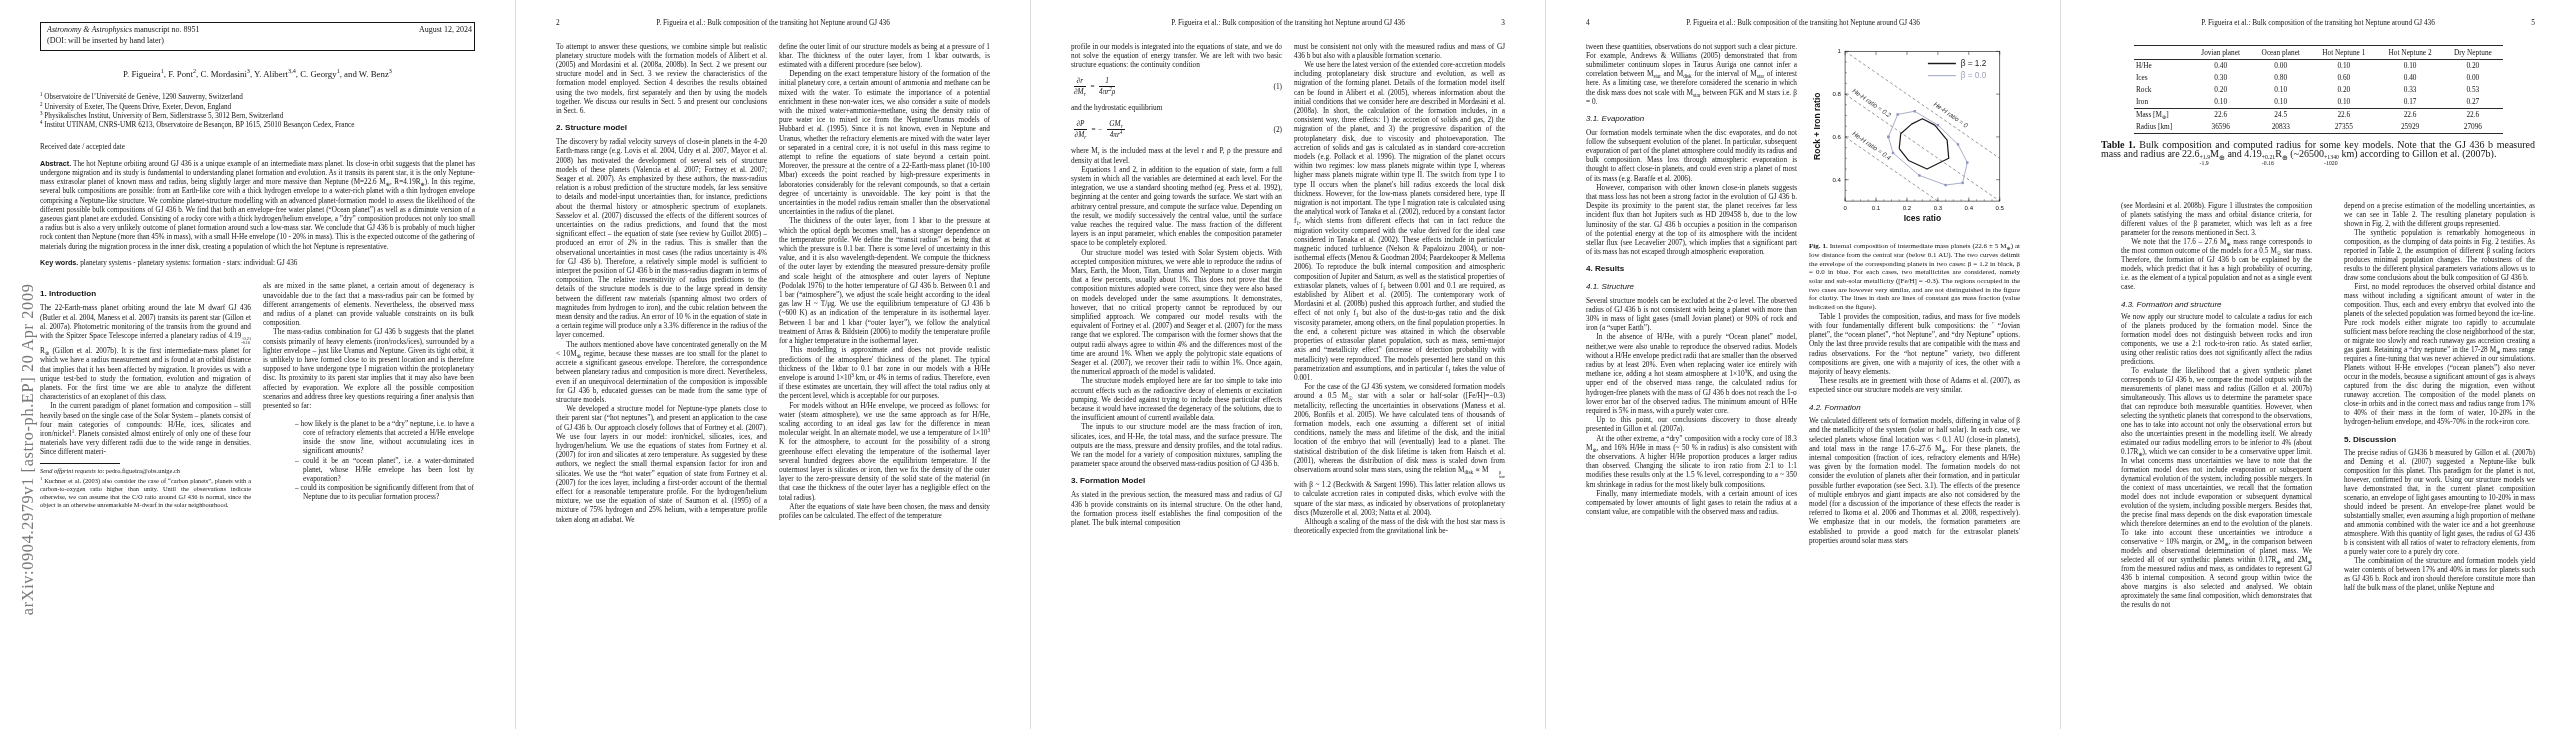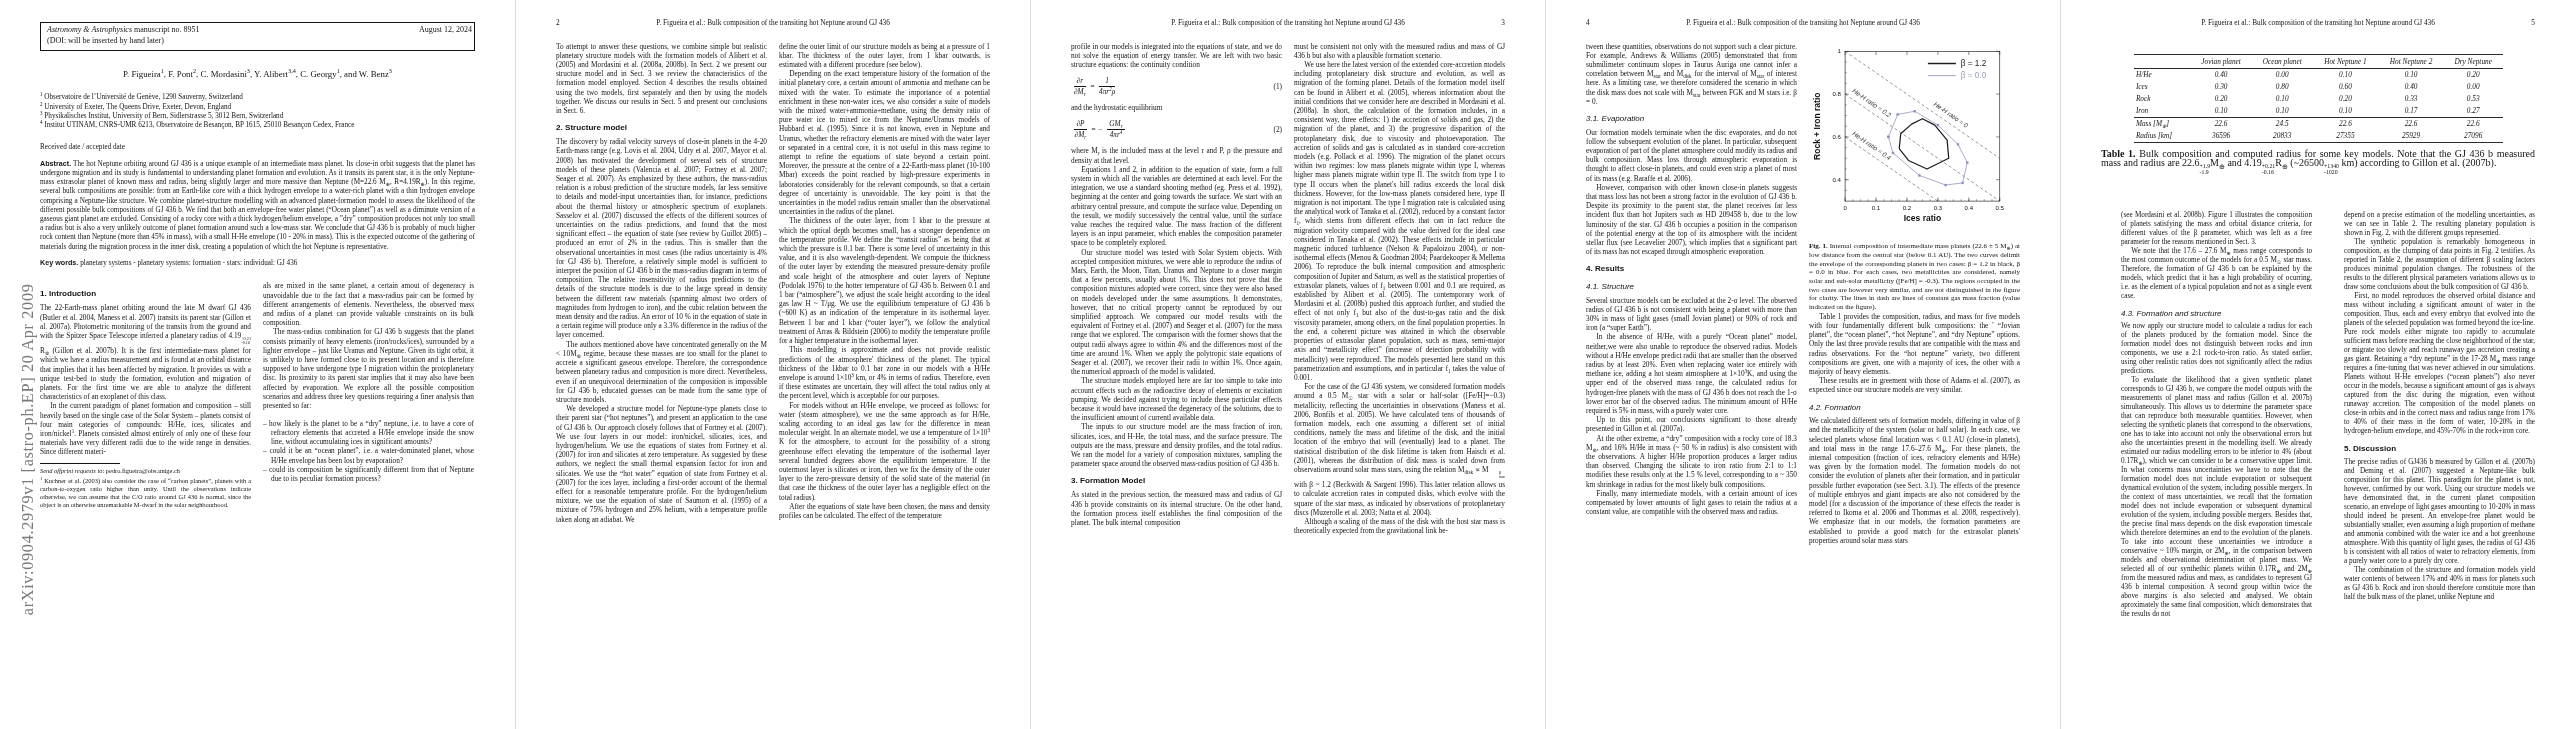--- a/index.html
+++ b/index.html
@@ -31,39 +31,39 @@
   
   .cols{display:flex;gap:12px;margin-top:14.6px;}
   .col{width:211px;font-size:7.3px;line-height:9.2px;text-align:justify;hyphens:none;}
   .p5 .col{font-size:7.2px;line-height:9px;margin-left:20px;}
   .par{margin:0;}
   .ind{text-indent:10.3px;}
   .sec{font-family:"Liberation Sans",sans-serif;font-weight:bold;font-size:8.1px;margin:8px 0 4.3px;text-align:left;line-height:1.2;}
   .subsec{font-family:"Liberation Sans",sans-serif;font-style:italic;font-size:8px;margin:8px 0 4.3px;text-align:left;}
   .fnrule{width:80px;border-top:0.6px solid #141414;margin:6.7px 0 3px;}
   .fnote{font-size:6.4px;line-height:8px;margin:0 0 1.2px;}
-  .blist{margin-top:8.5px;}
+  .blist{margin-top:8.5px;margin-left:32px;}
   .bitem{padding-left:8px;text-indent:-8px;}
   .eqrow{display:flex;align-items:center;margin:6.7px 0;font-style:italic;}
   .frac{display:inline-flex;flex-direction:column;text-align:center;margin:0 3px;}
   .ft{border-bottom:0.6px solid #141414;padding:0 2.4px 0.6px;}
   .fb{padding-top:0.6px;}
   .eqm{margin:0 1.2px;}
   .eqn{margin-left:auto;font-style:normal;}
   .ss{display:inline-flex;flex-direction:column;font-size:58%;line-height:1.12;vertical-align:-0.4em;text-align:left;}
   .ss span{display:block;}
   sup,sub{font-size:70%;line-height:0;}
 
   
   .figwrap{margin:2.4px auto 0;width:207px;}
   .figcap{font-size:7px;line-height:8.7px;text-align:justify;margin-top:6px;}
   .figcap .lbl{font-weight:bold;}
 
   
-  .t1wrap{margin:27px auto 0;width:369px;font-style:italic;}
+  .t1wrap{margin:18px auto 0;width:369px;}
   .t1wrap table{border-collapse:collapse;width:100%;font-size:7.3px;}
   .t1wrap th{font-weight:normal;text-align:center;padding:1.8px 2.4px;}
   .t1wrap td{text-align:center;padding:1.5px 2.4px;}
   .t1wrap td:first-child{text-align:left;}
   .t1wrap thead tr{border-top:1.2px solid #2b2b2b;border-bottom:0.6px solid #2b2b2b;}
   .t1wrap tbody tr.rtop{border-top:0.6px solid #2b2b2b;}
   .t1wrap tbody tr:last-child{border-bottom:1.2px solid #2b2b2b;}
   .t1cap{margin-top:6px;font-size:10px;line-height:9px;text-align:justify;}
   .t1cap .lbl{font-weight:bold;}
   .cols5{margin-top:35px;}
@@ -212,21 +212,21 @@
       <div class="cols">
         <div class="col">
             <div class="par">tween these quantities, observations do not support such a clear picture. For example, Andrews &amp; Williams (2005) demonstrated that from submilimeter continuum slopes in Taurus Auriga one cannot infer a correlation between M<sub>star</sub> and M<sub>disk</sub> for the interval of M<sub>star</sub> of interest here. As a limiting case, we therefore considered the scenario in which the disk mass does not scale with M<sub>star</sub> between FGK and M stars i.e. β = 0.</div>
             <div class="subsec">3.1. Evaporation</div>
             <div class="par">Our formation models terminate when the disc evaporates, and do not follow the subsequent evolution of the planet. In particular, subsequent evaporation of part of the planet atmosphere could modify its radius and bulk composition. Mass loss through atmospheric evaporation is thought to affect close-in planets, and could even strip a planet of most of its mass (e.g. Baraffe et al. 2006).</div>
             <div class="par ind">However, comparison with other known close-in planets suggests that mass loss has not been a strong factor in the evolution of GJ 436 b. Despite its proximity to the parent star, the planet receives far less incident flux than hot Jupiters such as HD 209458 b, due to the low luminosity of the star. GJ 436 b occupies a position in the comparison of the potential energy at the top of its atmosphere with the incident stellar flux (see Lecavelier 2007), which implies that a significant part of its mass has not escaped through atmospheric evaporation.</div>
             <div class="sec">4. Results</div>
             <div class="subsec">4.1. Structure</div>
             <div class="par">Several structure models can be excluded at the 2-σ level. The observed radius of GJ 436 b is not consistent with being a planet with more than 30% in mass of light gases (small Jovian planet) or 90% of rock and iron (a “super Earth”).</div>
             <div class="par ind">In the absence of H/He, with a purely “Ocean planet” model, neither,we were also unable to reproduce the observed radius. Models without a H/He envelope predict radii that are smaller than the observed radius by at least 20%. Even when replacing water ice entirely with methane ice, adding a hot steam atmosphere at 1×10<sup>3</sup>K, and using the upper end of the observed mass range, the calculated radius for hydrogen-free planets with the mass of GJ 436 b does not reach the 1-σ lower error bar of the observed radius. The minimum amount of H/He required is 5% in mass, with a purely water core.</div>
-            <div class="par ind">Up to this point, our conclusions significant to those already presented in Gillon et al. (2007a).</div>
+            <div class="par ind">Up to this point, our conclusions discovery to those already presented in Gillon et al. (2007a).</div>
             <div class="par ind">At the other extreme, a “dry” composition with a rocky core of 18.3 M<sub>⊕</sub>, and 16% H/He in mass (~ 50 % in radius) is also consistent with the observations. A higher H/He proportion produces a larger radius than observed. Changing the silicate to iron ratio from 2:1 to 1:1 modifies these results only at the 1.5 % level, corresponding to a ~ 350 km shrinkage in radius for the most likely bulk compositions.</div>
             <div class="par ind">Finally, many intermediate models, with a certain amount of ices compensated by lower amounts of light gases to retain the radius at a constant value, are compatible with the observed mass and radius.</div>
           </div>
         <div class="col">
           <div class="figwrap" id="fig1"><svg xmlns="http://www.w3.org/2000/svg" width="207" height="190" viewBox="0 0 340 312" font-family="Liberation Sans, sans-serif" style="font-size:12px">
                 <line x1="56" y1="82.28571428571426" x2="310" y2="258" stroke="#555" stroke-width="1" stroke-dasharray="5 4"></line>
                 <text x="67.176" y="78.41999999999999" font-size="10.5" font-style="italic" fill="#333" transform="rotate(34.7 67.176 78.41999999999999)">He-H ratio = 0.2</text>
                 <line x1="56" y1="152.57142857142858" x2="208.4" y2="258" stroke="#555" stroke-width="1" stroke-dasharray="5 4"></line>
                 <text x="67.176" y="148.7057142857143" font-size="10.5" font-style="italic" fill="#333" transform="rotate(34.7 67.176 148.7057142857143)">He-H ratio = 0.4</text>
                 <line x1="56" y1="12" x2="310" y2="187.71428571428572" stroke="#555" stroke-width="1" stroke-dasharray="5 4"></line>

